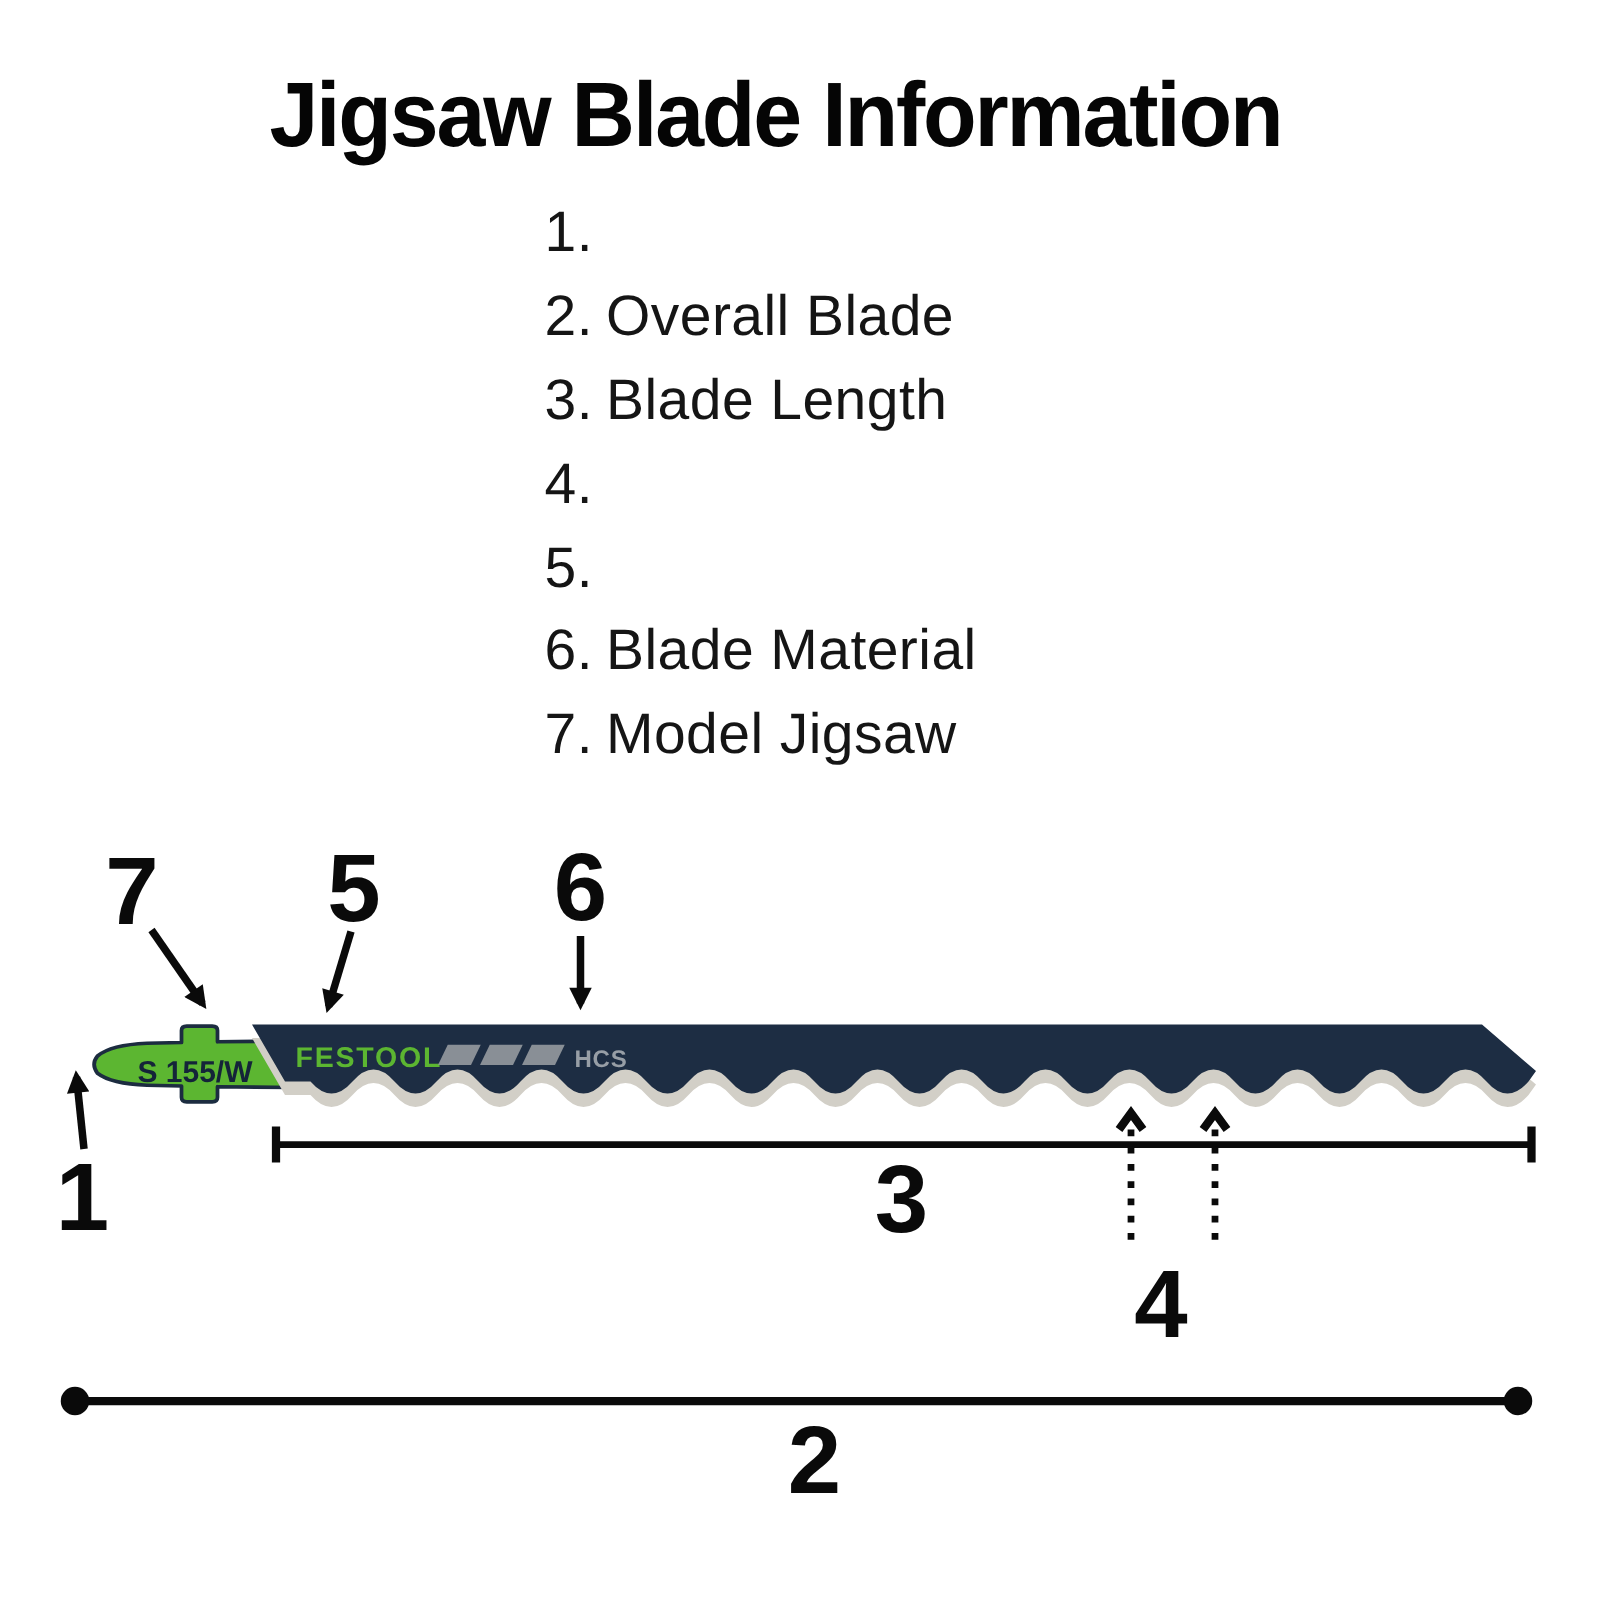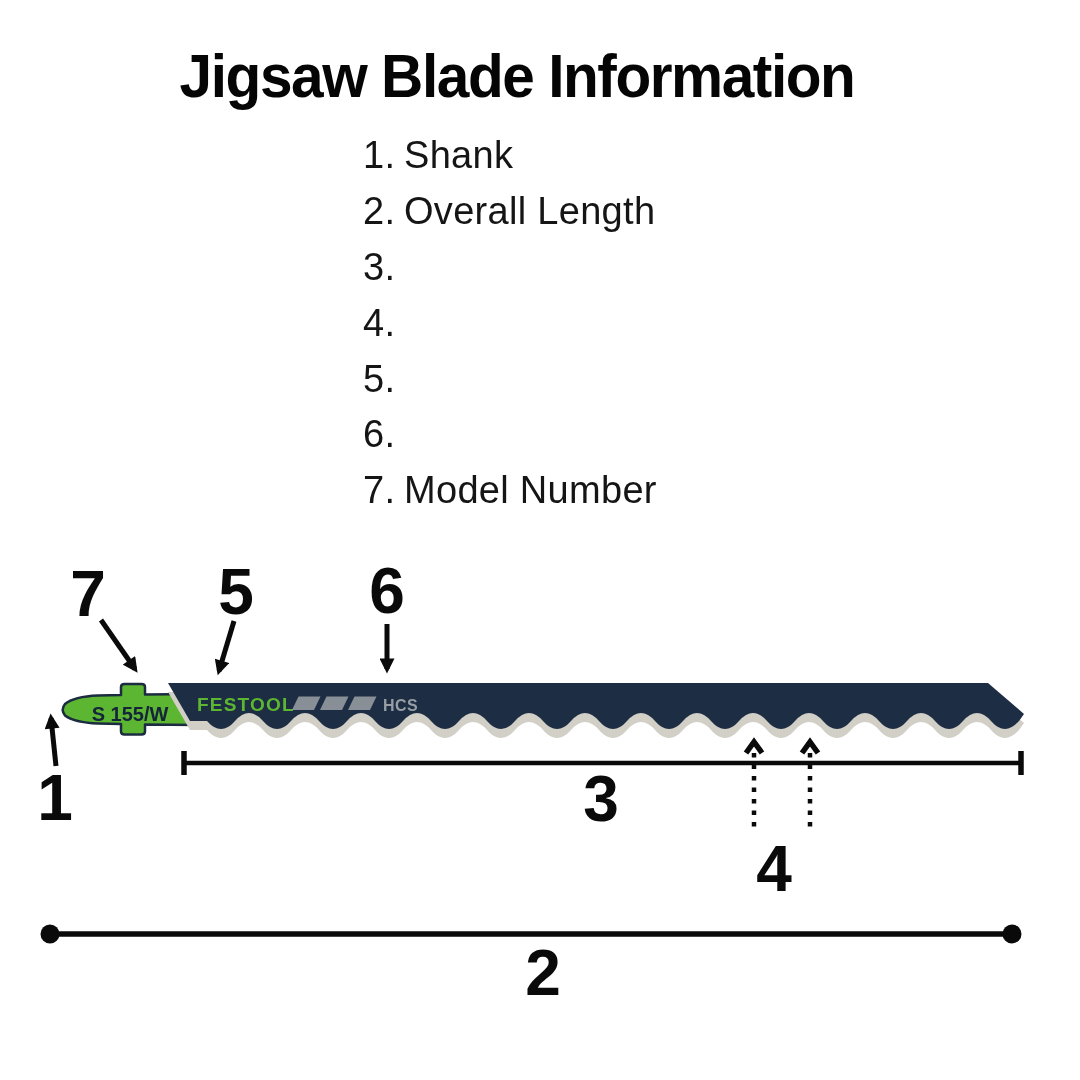--- a/index.html
+++ b/index.html
@@ -33,41 +33,42 @@
   .c2{left:543px;top:973px;}
 </style>
 </head>
 <body>
 
 <div class="page-title">Jigsaw Blade Information</div>
 
 <div class="legend">
   <div class="legend-row">
     <span class="legend-num">1.</span>
-      <span>Shank</span>
   </div>
   <div class="legend-row">
     <span class="legend-num">2.</span>
-      <span>Overall Length</span>
+      <span>Overall Blade</span>
   </div>
   <div class="legend-row">
     <span class="legend-num">3.</span>
+      <span>Blade Length</span>
   </div>
   <div class="legend-row">
     <span class="legend-num">4.</span>
   </div>
   <div class="legend-row">
     <span class="legend-num">5.</span>
   </div>
   <div class="legend-row">
     <span class="legend-num">6.</span>
+      <span>Blade Material</span>
   </div>
   <div class="legend-row">
     <span class="legend-num">7.</span>
-      <span>Model Number</span>
+      <span>Model Jigsaw</span>
   </div>
 </div>
 
 <svg class="figure-svg" viewBox="0 0 1080 1080" xmlns="http://www.w3.org/2000/svg">
   <defs>
     <marker id="ah" viewBox="0 0 10 10" refX="7" refY="5" markerWidth="17" markerHeight="15" orient="auto" markerUnits="userSpaceOnUse">
       <path d="M0 0 L10 5 L0 10 Z" fill="#0a0a0a"></path>
     </marker>
     <path id="bladeBody" d="M 168 683
       L 988 683 L 1024 714 L 1019 721

